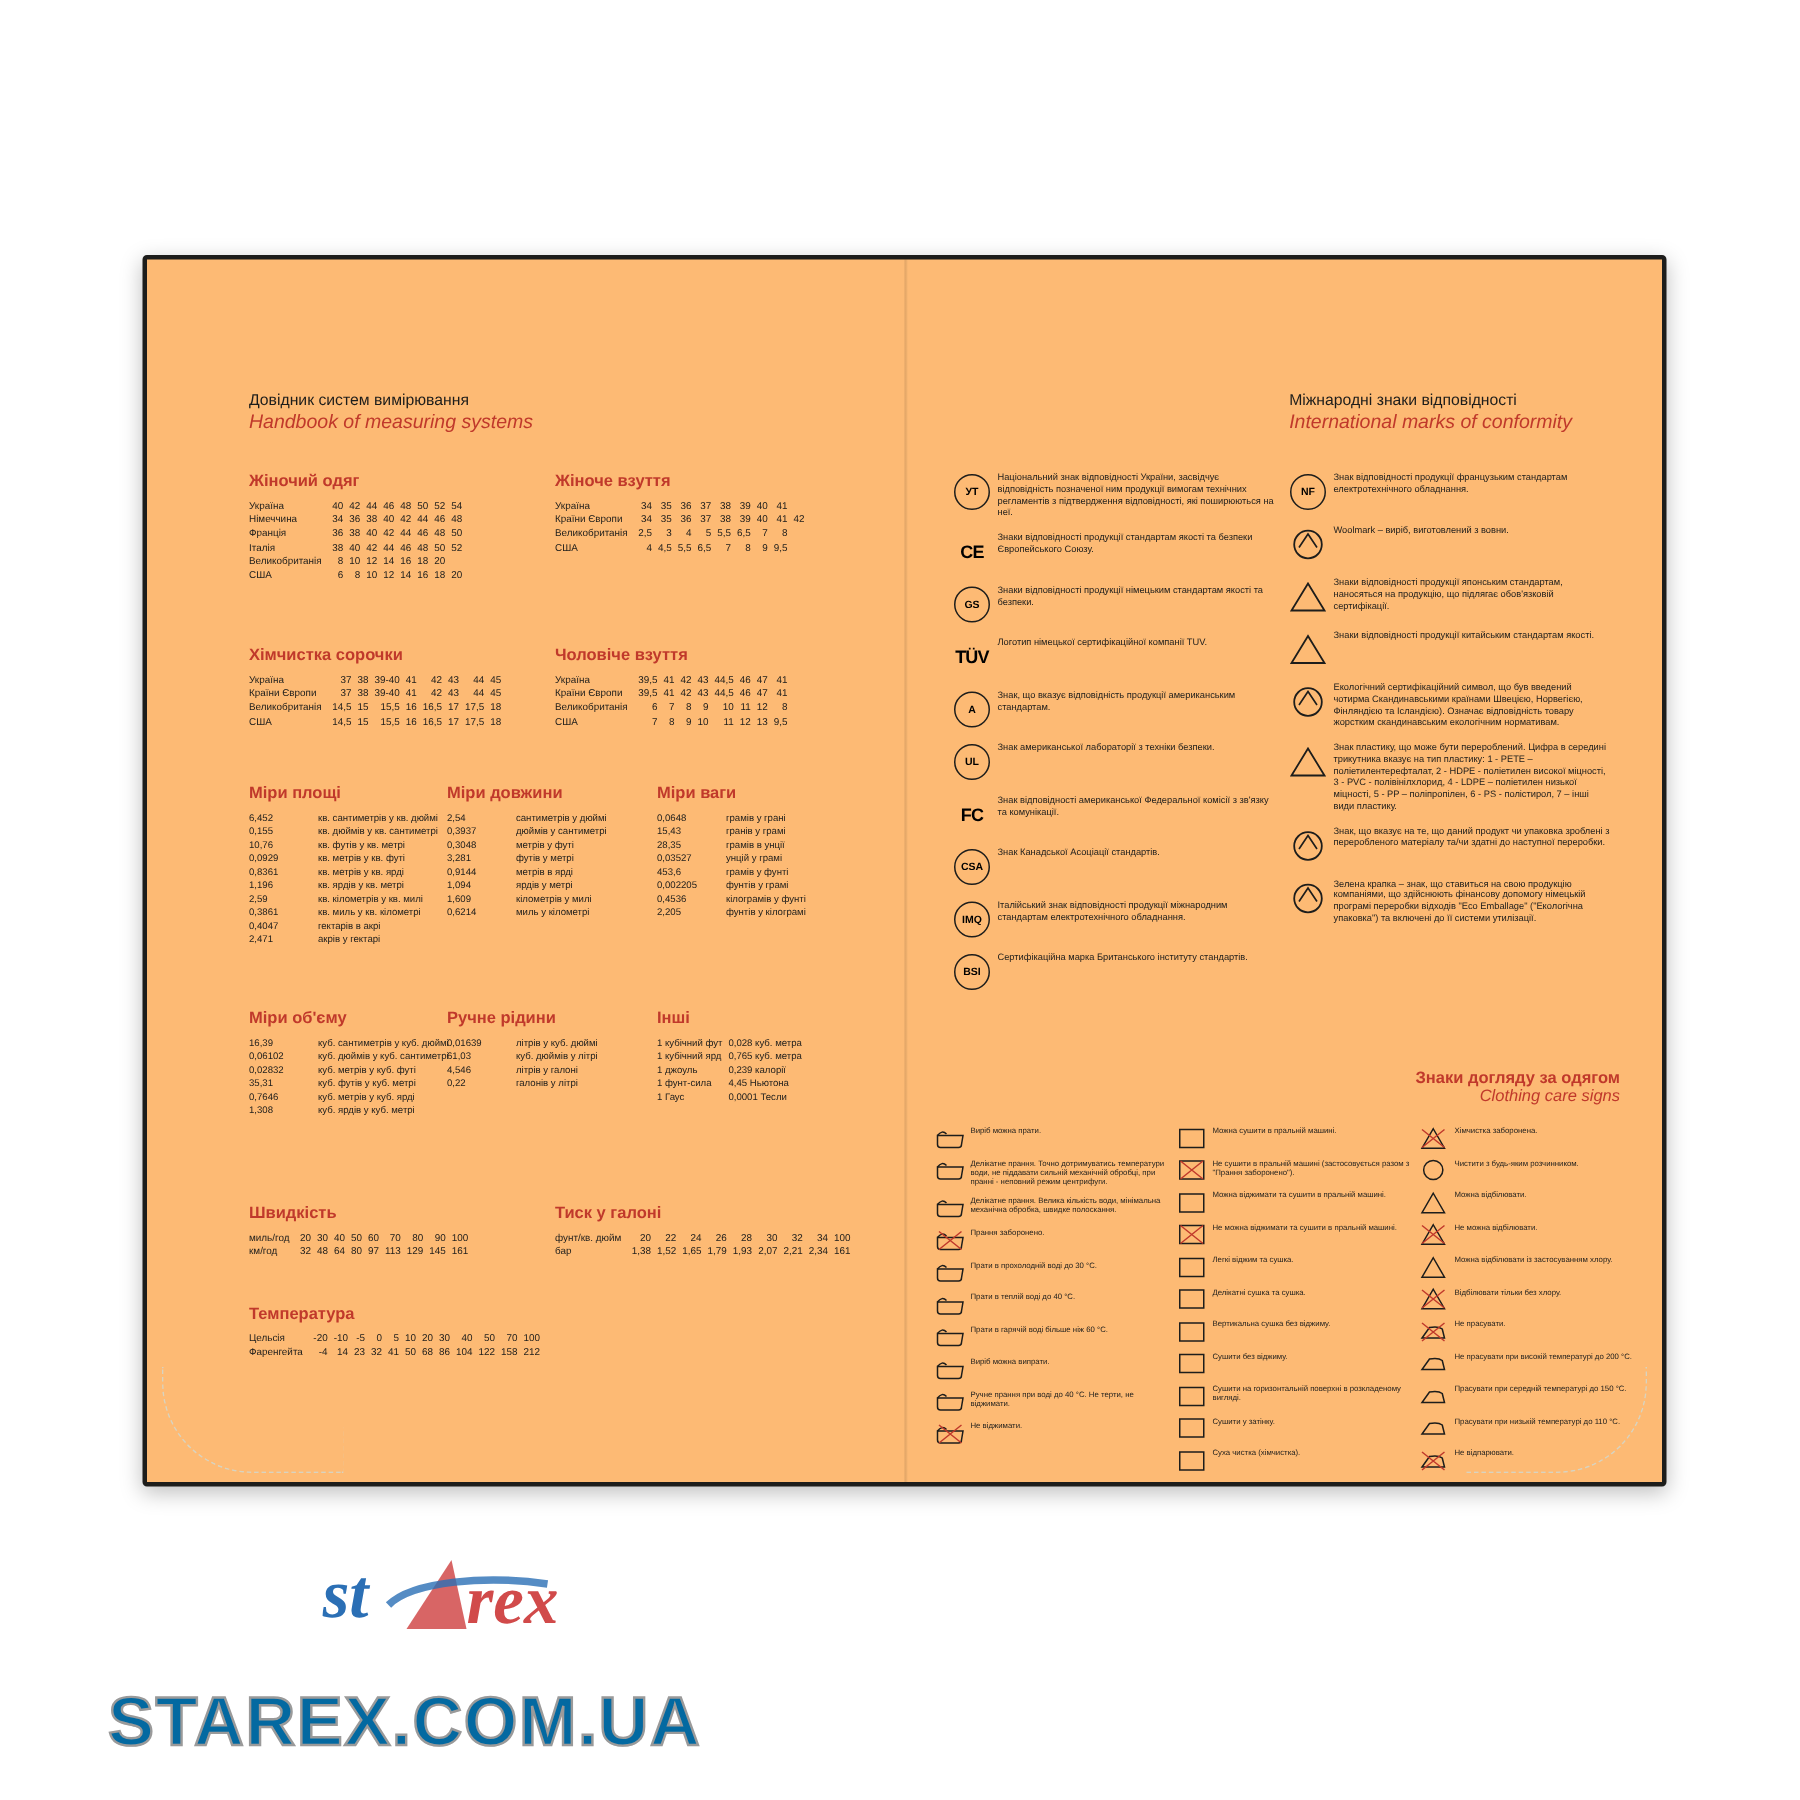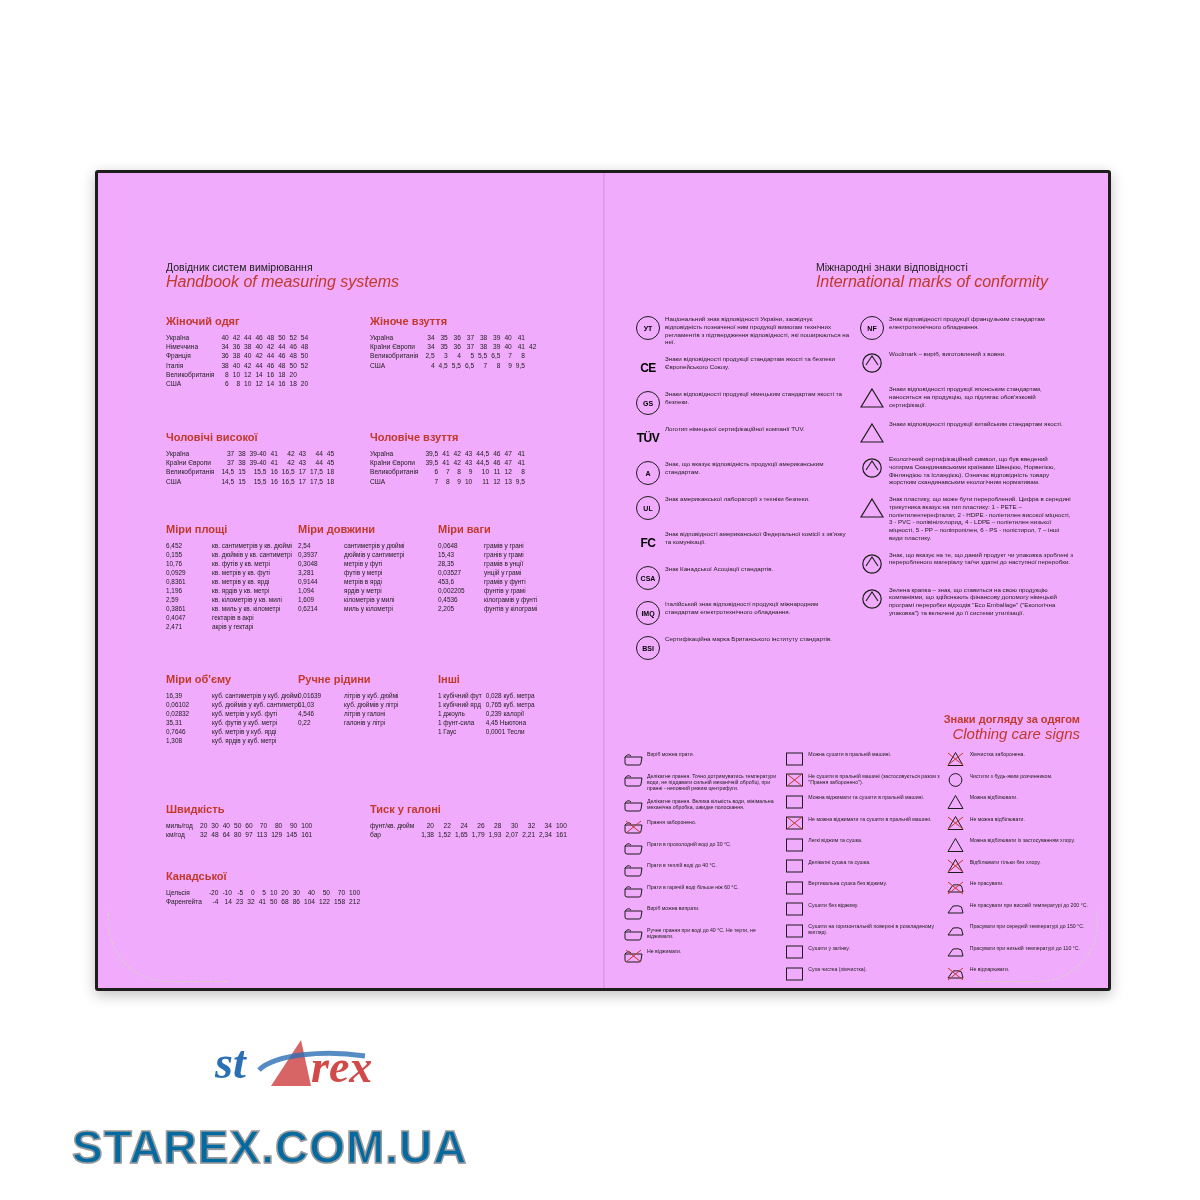--- a/index.html
+++ b/index.html
@@ -1,37 +1,37 @@
 <!DOCTYPE html>
 <html><head>
 <meta charset="utf-8">
 <style>
   html,body{margin:0;padding:0;background:#ffffff;}
   body{width:1200px;height:1200px;font-family:"Liberation Sans",sans-serif;overflow:hidden;position:relative;}
 
   
   #book{position:absolute;left:95px;top:170px;width:1010px;height:815px;
-        background:#f0abfc;border:3px solid #1d1d1b;border-radius:3px;
+        background:#fdba74;border:3px solid #1d1d1b;border-radius:3px;
         box-shadow:0 4px 14px rgba(0,0,0,.25);}
   #spine{position:absolute;left:50%;top:0;width:2px;height:100%;
          background:linear-gradient(to right,rgba(0,0,0,.12),rgba(0,0,0,.04));}
   .page{position:absolute;top:0;height:100%;}
   #left{left:0;width:50%;}
   #right{right:0;width:50%;}
 
   
   .curl{position:absolute;bottom:6px;width:120px;height:70px;border-bottom:1px dashed #d8d3c0;}
   .curl.l{left:10px;border-left:1px dashed #d8d3c0;border-bottom-left-radius:60px;}
   .curl.r{right:10px;border-right:1px dashed #d8d3c0;border-bottom-right-radius:60px;}
 
   
   .hdr-ua{font-size:10.5px;color:#1d1d1b;}
-  .hdr-en{font-size:16px;color:#c0392b;font-style:italic;}
+  .hdr-en{font-size:13px;color:#c0392b;font-style:italic;}
   .sect{font-size:11px;color:#c0392b;font-weight:bold;margin:0 0 6px 0;}
-  .sect-en{font-size:15px;color:#c0392b;font-style:italic;}
+  .sect-en{font-size:11px;color:#c0392b;font-style:italic;}
   .tbl{font-size:6.6px;color:#1d1d1b;border-collapse:collapse;}
   .tbl td{padding:1.1px 3px 1.1px 0;white-space:nowrap;}
   .tbl td.lbl{padding-right:7px;}
   .tbl td.num{text-align:right;padding-right:4px;}
   .conv{font-size:6.4px;color:#1d1d1b;border-collapse:collapse;}
   .conv td{padding:1px 4px 1px 0;white-space:nowrap;vertical-align:top;}
   .conv td.v{width:42px;}
 
   
   #lp-head{position:absolute;left:68px;top:88px;}
@@ -199,21 +199,21 @@
               <td class="num">7</td>
               <td class="num">8</td>
               <td class="num">9</td>
               <td class="num">9,5</td>
             </tr>
           </tbody>
         </table>
     </div>
 
     <div class="col" style="left:68px;top:258px;">
-      <div class="sect">Чоловічі високої</div>
+      <div class="sect">Хімчистка сорочки</div>
       <table class="tbl">
           <tbody id="t-ms">
             <tr>
               <td class="lbl">Україна</td>
               <td class="num">37</td>
               <td class="num">38</td>
               <td class="num">39-40</td>
               <td class="num">41</td>
               <td class="num">42</td>
               <td class="num">43</td>
@@ -574,21 +574,21 @@
               <td class="num">2,07</td>
               <td class="num">2,21</td>
               <td class="num">2,34</td>
               <td class="num">161</td>
             </tr>
           </tbody>
         </table>
     </div>
 
     <div class="col" style="left:68px;top:697px;">
-      <div class="sect">Канадської</div>
+      <div class="sect">Температура</div>
       <table class="tbl">
           <tbody id="t-tmp">
             <tr>
               <td class="lbl">Цельсія</td>
               <td class="num">-20</td>
               <td class="num">-10</td>
               <td class="num">-5</td>
               <td class="num">0</td>
               <td class="num">5</td>
               <td class="num">10</td>

